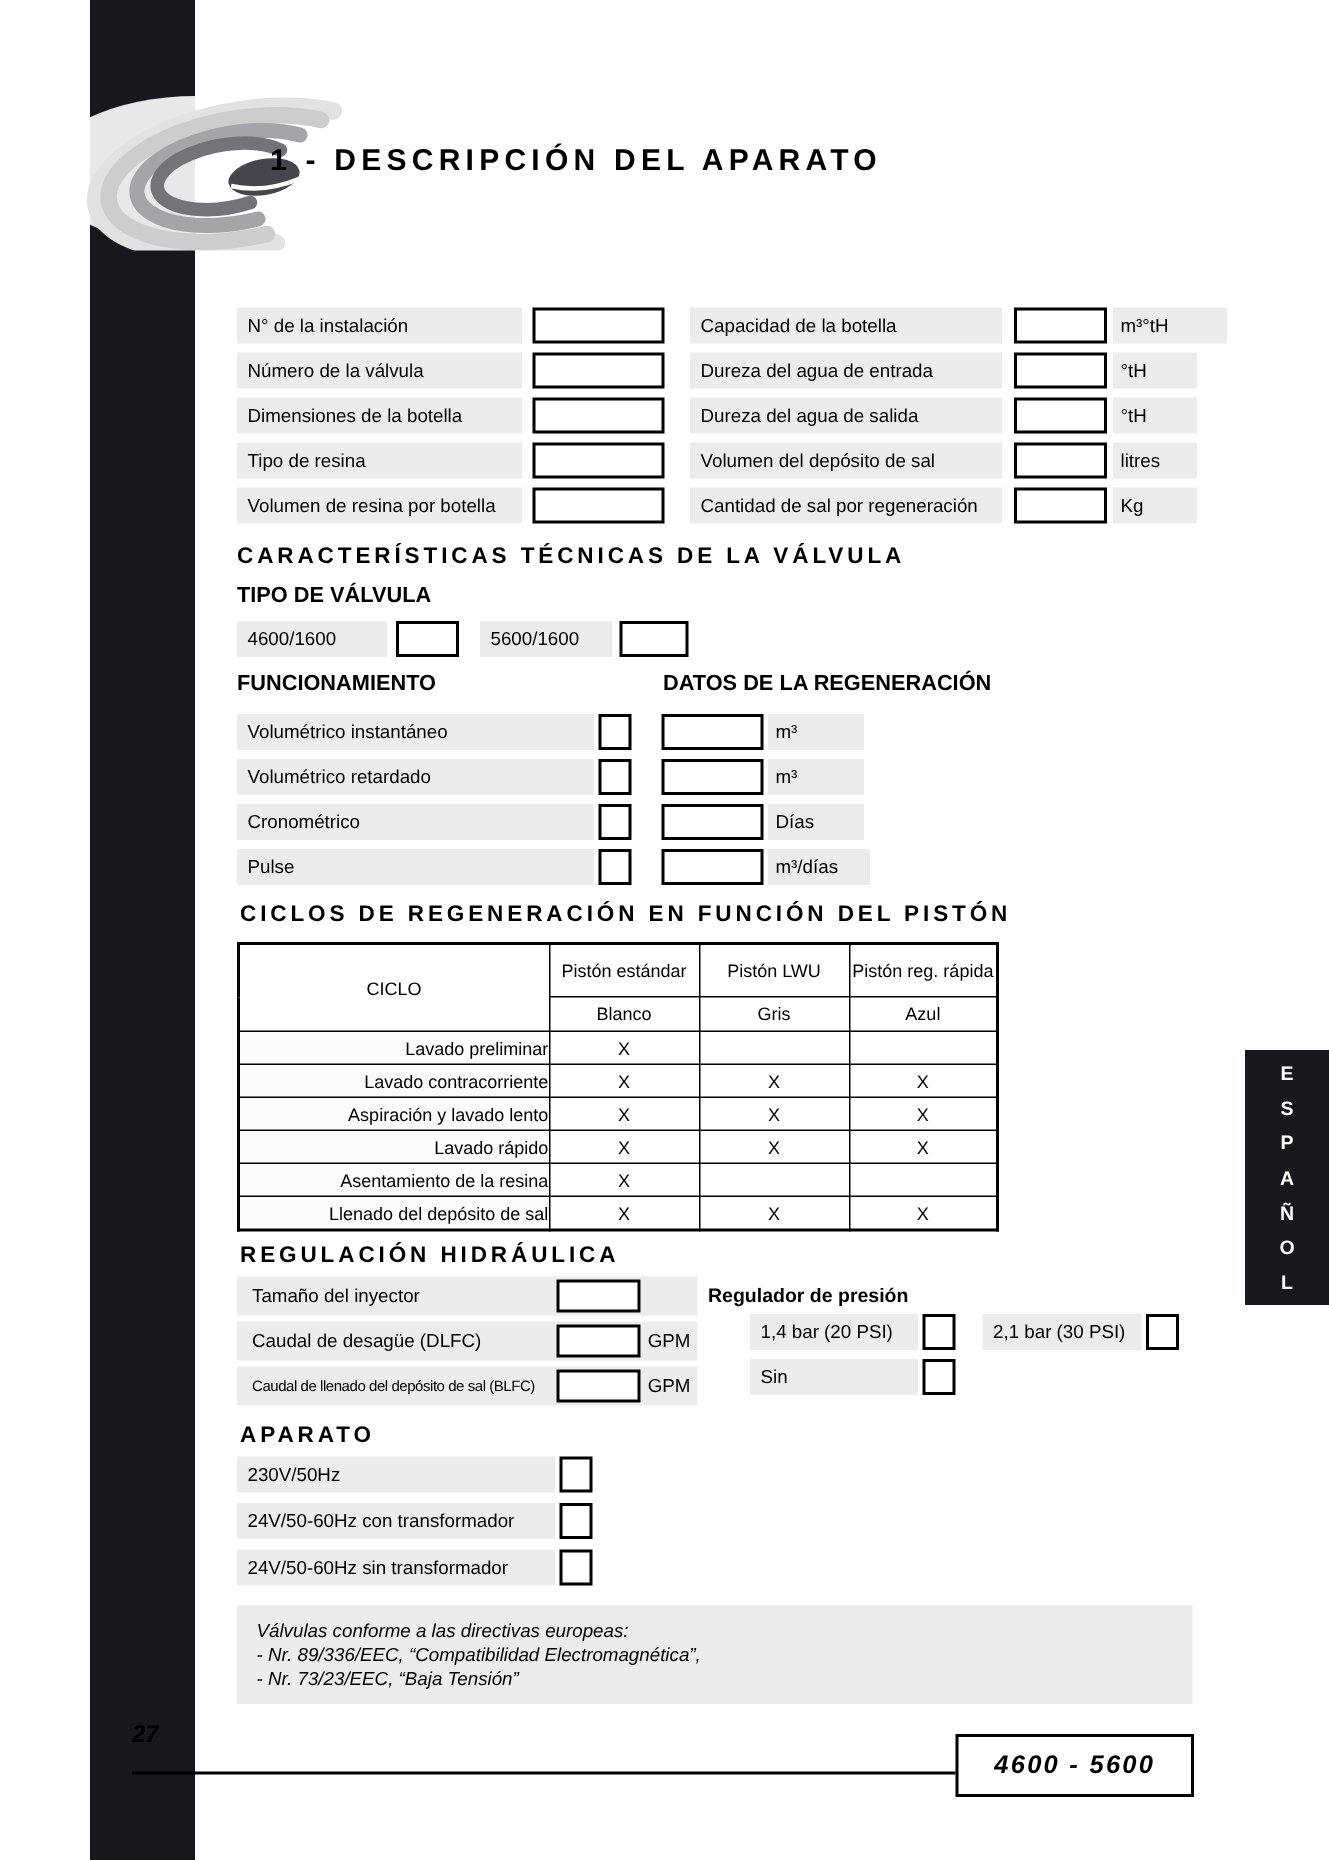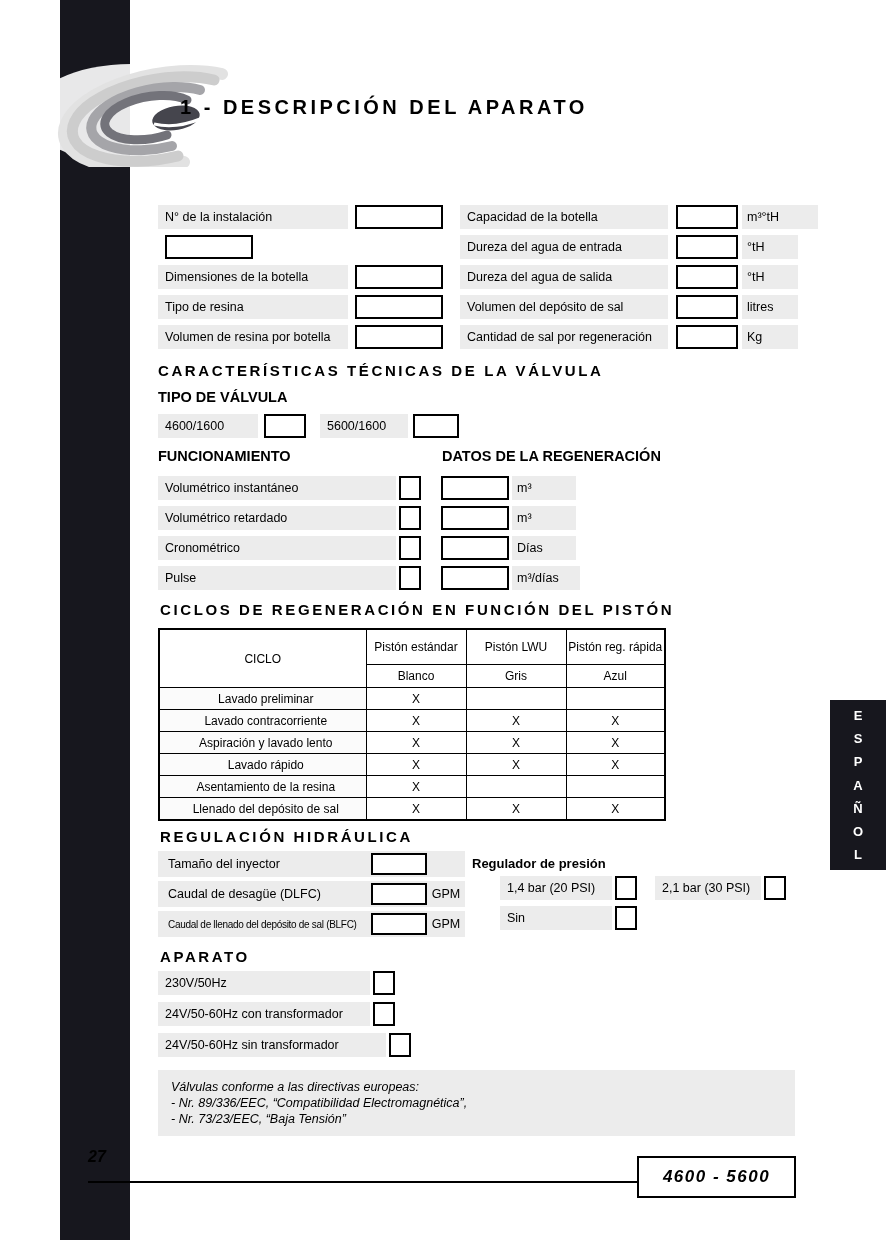--- a/index.html
+++ b/index.html
@@ -17,21 +17,21 @@
        padding-left:7px;box-sizing:border-box;white-space:nowrap;overflow:hidden;}
   .unitpad{background:#ececec;font-size:12.5px;display:flex;align-items:center;
        padding-left:5px;box-sizing:border-box;white-space:nowrap;}
   .ibox{background:#fff;border:2px solid #000;box-sizing:border-box;}
   .cb{width:22px;background:#fff;border:2px solid #000;box-sizing:border-box;}
   
   .cycles{position:absolute;left:158px;top:628px;border-collapse:collapse;border:2px solid #000;
           table-layout:fixed;}
   .cycles th,.cycles td{border:1px solid #000;font-weight:normal;font-size:12px;padding:0;}
   .cycles th{text-align:center;}
-  .cycles .c-label{text-align:center;padding-left:6px;height:21px;background:#fbfbfb;}
+  .cycles .c-label{text-align:right;padding-left:6px;height:21px;background:#fbfbfb;}
   .cycles .c-x{text-align:center;}
   .cycles thead tr.r1 th{height:34px;vertical-align:middle;}
   .cycles thead tr.r2 th{height:22px;}
   
   .hrow{position:absolute;left:158px;width:307px;height:26px;background:#ececec;
         display:flex;align-items:center;box-sizing:border-box;}
   .hrow .hlabel{flex:1;font-size:12.5px;padding-left:10px;white-space:nowrap;overflow:hidden;}
   .hrow .hlabel.small{font-size:10px;letter-spacing:-0.3px;}
   .hrow .ibox{width:56px;height:22px;flex:none;}
   .hrow .hunit{width:38px;text-align:center;font-size:12.5px;flex:none;}
@@ -66,20 +66,21 @@
     <path d="M 128 62 Q 150 67 174 57" stroke="#ffffff" stroke-width="3" fill="none"></path>
   </svg>
 
   <h1 class="title">1 - DESCRIPCIÓN DEL APARATO</h1>
 
   <div class="row" style="top:205px;left:158px">
     <div class="pad" style="width:190px">N° de la instalación</div>
     <div class="ibox" style="width:88px;margin-left:7px"></div>
   </div>
   <div class="row" style="top:235px;left:158px">
+    <div class="pad" style="width:190px">Número de la válvula</div>
     <div class="ibox" style="width:88px;margin-left:7px"></div>
   </div>
   <div class="row" style="top:265px;left:158px">
     <div class="pad" style="width:190px">Dimensiones de la botella</div>
     <div class="ibox" style="width:88px;margin-left:7px"></div>
   </div>
   <div class="row" style="top:295px;left:158px">
     <div class="pad" style="width:190px">Tipo de resina</div>
     <div class="ibox" style="width:88px;margin-left:7px"></div>
   </div>
@@ -249,21 +250,21 @@
   <h2 class="h-spaced" style="left:160px;top:948px">APARATO</h2>
   <div class="row" style="top:971px;left:158px">
     <div class="pad" style="width:212px">230V/50Hz</div>
     <div class="cb" style="margin-left:3px"></div>
   </div>
   <div class="row" style="top:1002px;left:158px">
     <div class="pad" style="width:212px">24V/50-60Hz con transformador</div>
     <div class="cb" style="margin-left:3px"></div>
   </div>
   <div class="row" style="top:1033px;left:158px">
-    <div class="pad" style="width:228px">24V/50-60Hz sin transformador</div>
+    <div class="pad" style="width:212px">24V/50-60Hz sin transformador</div>
     <div class="cb" style="margin-left:3px"></div>
   </div>
 
   <div class="note">
     <div>Válvulas conforme a las directivas europeas:</div>
     <div>- Nr. 89/336/EEC, “Compatibilidad Electromagnética”,</div>
     <div>- Nr. 73/23/EEC, “Baja Tensión”</div>
   </div>
 
   <div class="pagenum">27</div>

